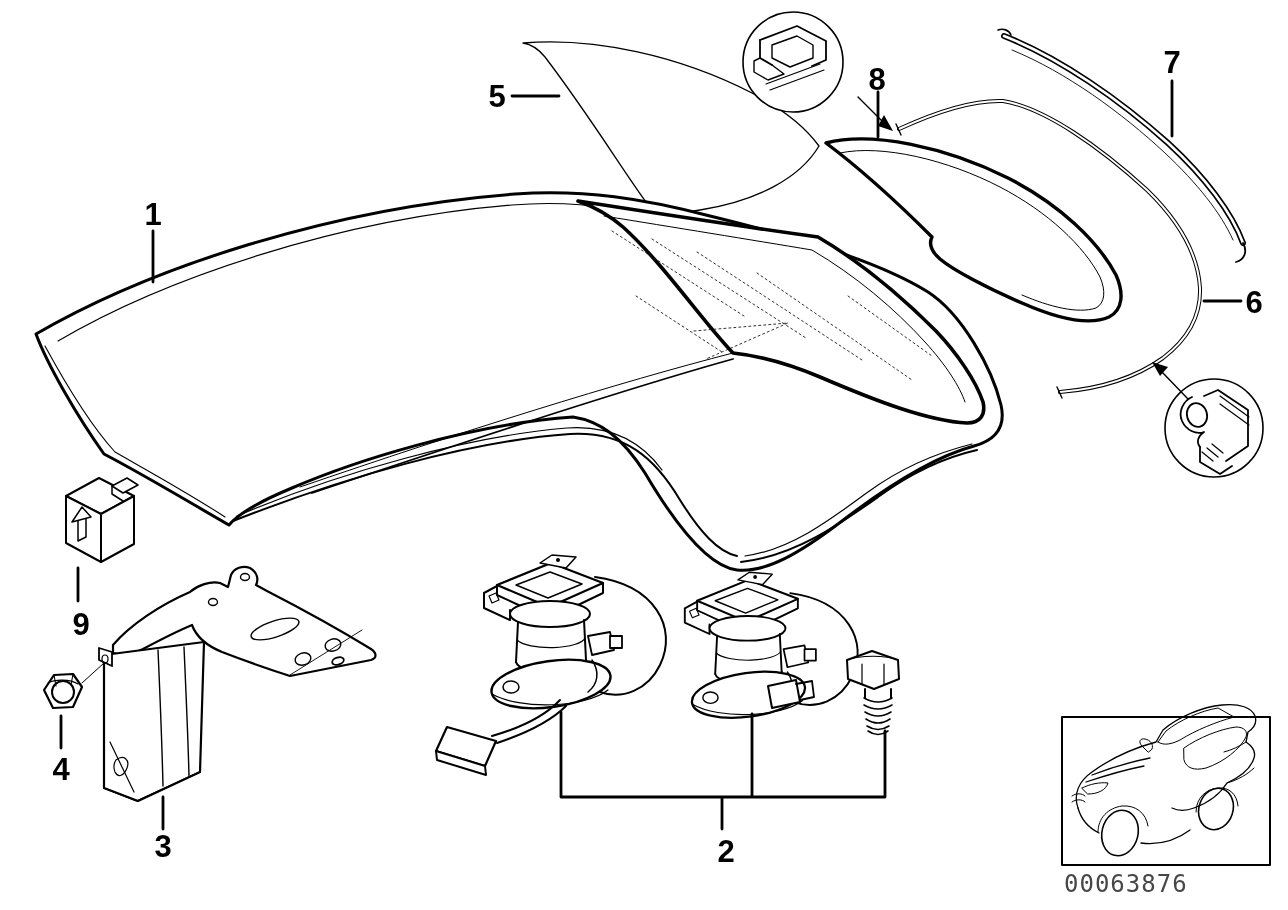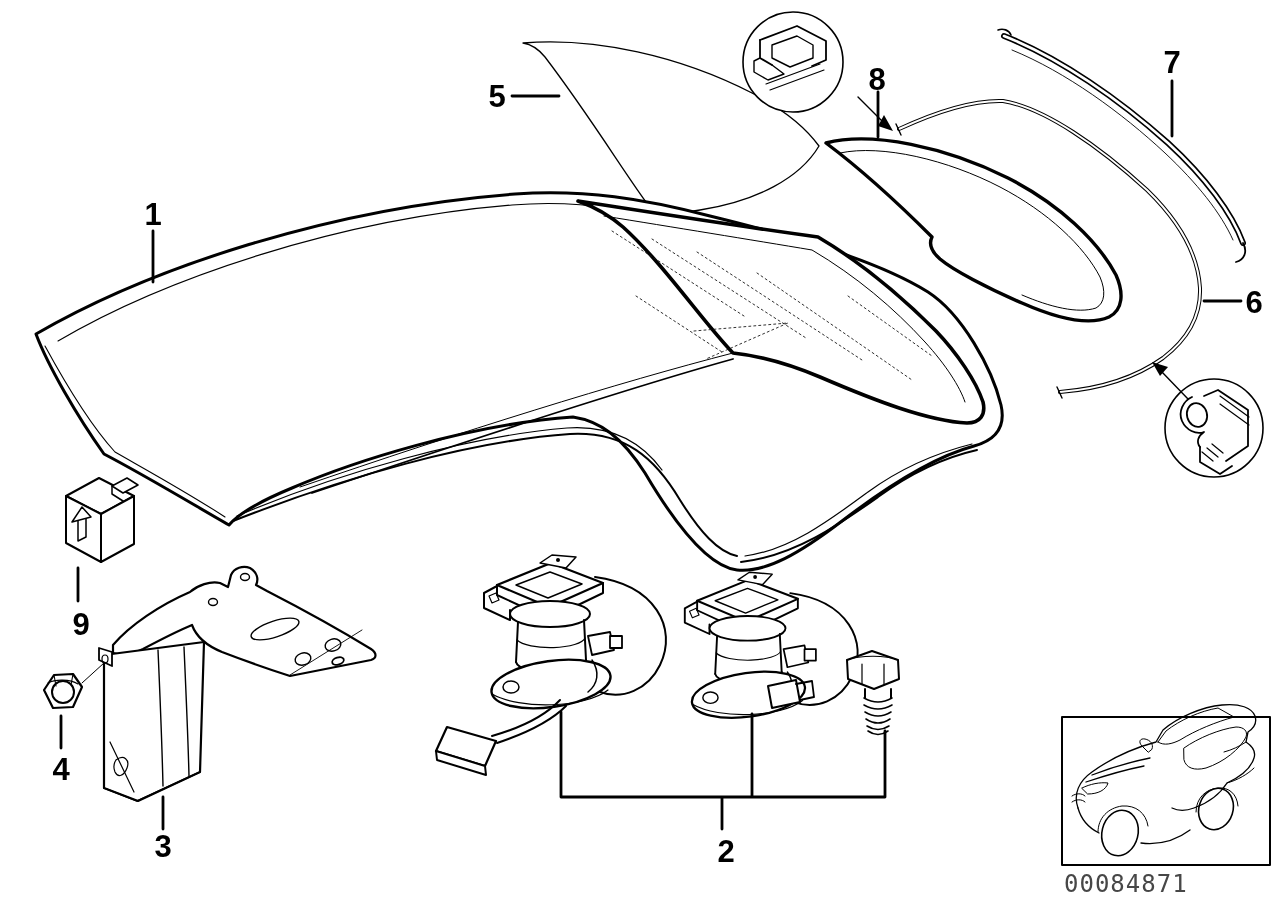--- a/index.html
+++ b/index.html
@@ -247,15 +247,15 @@
 <div class="callout" style="left:153px;top:214px;">1</div>
 <div class="callout" style="left:726px;top:851px;">2</div>
 <div class="callout" style="left:163px;top:846px;">3</div>
 <div class="callout" style="left:61px;top:769px;">4</div>
 <div class="callout" style="left:497px;top:96px;">5</div>
 <div class="callout" style="left:1254px;top:302px;">6</div>
 <div class="callout" style="left:1172px;top:62px;">7</div>
 <div class="callout" style="left:877px;top:79px;">8</div>
 <div class="callout" style="left:81px;top:624px;">9</div>
 
-<div class="image-id">00084871</div>
+<div class="image-id">00063876</div>
 
 </div>
 
 </body></html>

